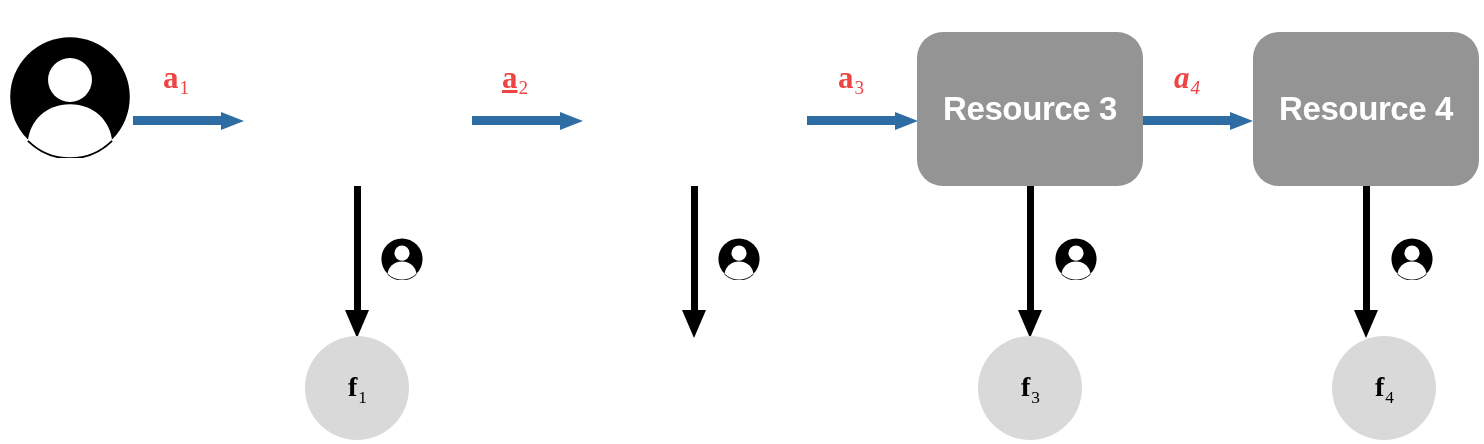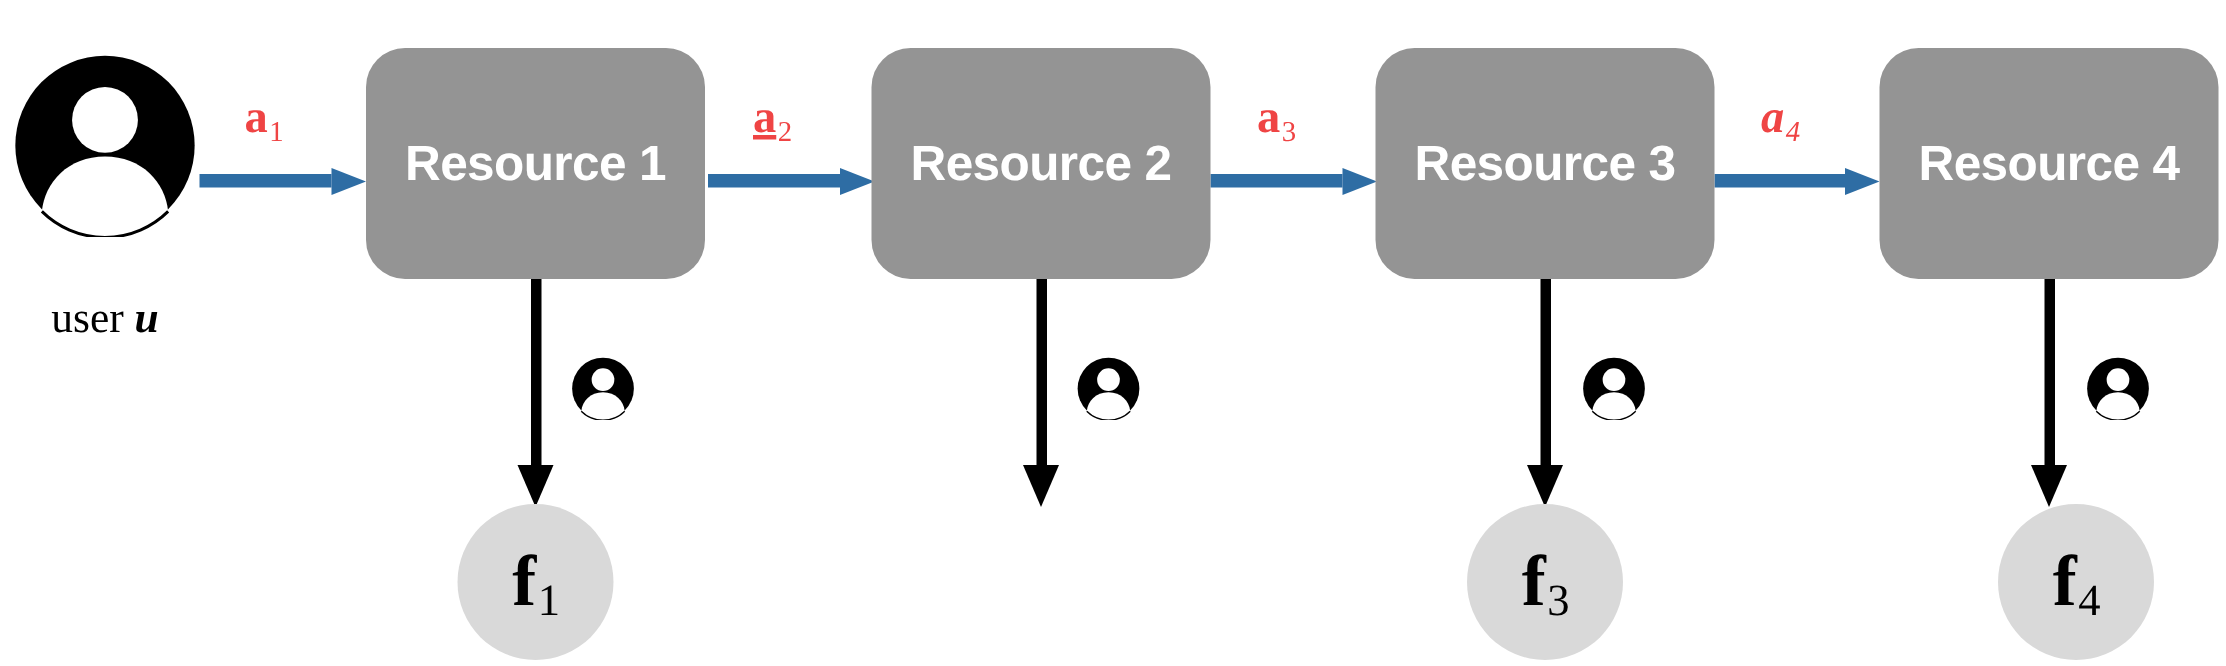--- a/index.html
+++ b/index.html
@@ -126,21 +126,21 @@
     width: 104px;
     height: 104px;
     border-radius: 50%;
     background: #D9D9D9;
     display: flex;
     align-items: center;
     justify-content: center;
   }
   .f-circle .f-label {
     font-family: "Liberation Serif", serif;
-    font-size: 48px;
+    font-size: 28px;
     font-weight: bold;
     color: #000000;
     white-space: nowrap;
     position: relative;
     top: -1px;
   }
   .f-circle .f-label sub {
     font-size: 0.62em;
     font-weight: normal;
     vertical-align: baseline;
@@ -155,24 +155,20 @@
 <div id="canvas">
 
   <div class="abs user-avatar">
     <svg viewBox="0 0 100 100" width="122" height="122" aria-hidden="true">
       <circle cx="50" cy="50" r="49" fill="#000000"></circle>
       <circle cx="50" cy="36" r="18" fill="#ffffff"></circle>
       <path d="M50 56 C30 56 17 70 15.5 86 A49 49 0 0 0 84.5 86 C83 70 70 56 50 56 Z" fill="#ffffff"></path>
       <path d="M15.5 86 A49 49 0 0 0 84.5 86" fill="none" stroke="#000000" stroke-width="1.6"></path>
     </svg>
   </div>
-  <div class="abs user-label">
-    <span>user</span>
-    <span class="var">u</span>
-  </div>
 
   <div class="abs h-arrow" style="left:133px; width:111px;">
     <div class="shaft" style="width:88px;"></div>
     <div class="head" style="left:88px;"></div>
   </div>
   <div class="abs h-arrow" style="left:472px; width:111px;">
     <div class="shaft" style="width:88px;"></div>
     <div class="head" style="left:88px;"></div>
   </div>
   <div class="abs h-arrow" style="left:807px; width:111px;">
@@ -190,26 +186,20 @@
   <div class="abs a-label" style="left:502px;text-decoration:underline;">
     <span>a</span><sub>2</sub>
   </div>
   <div class="abs a-label" style="left:838px;">
     <span>a</span><sub>3</sub>
   </div>
   <div class="abs a-label" style="left:1174px;font-style:italic;">
     <span>a</span><sub>4</sub>
   </div>
 
-  <div class="abs resource-box" style="left:244px;">
-    <span class="resource-label">Resource 1</span>
-  </div>
-  <div class="abs resource-box" style="left:581px;">
-    <span class="resource-label">Resource 2</span>
-  </div>
   <div class="abs resource-box" style="left:917px;">
     <span class="resource-label">Resource 3</span>
   </div>
   <div class="abs resource-box" style="left:1253px;">
     <span class="resource-label">Resource 4</span>
   </div>
 
   <div class="abs v-arrow" style="left:351px;">
     <div class="shaft"></div>
     <div class="head"></div>

